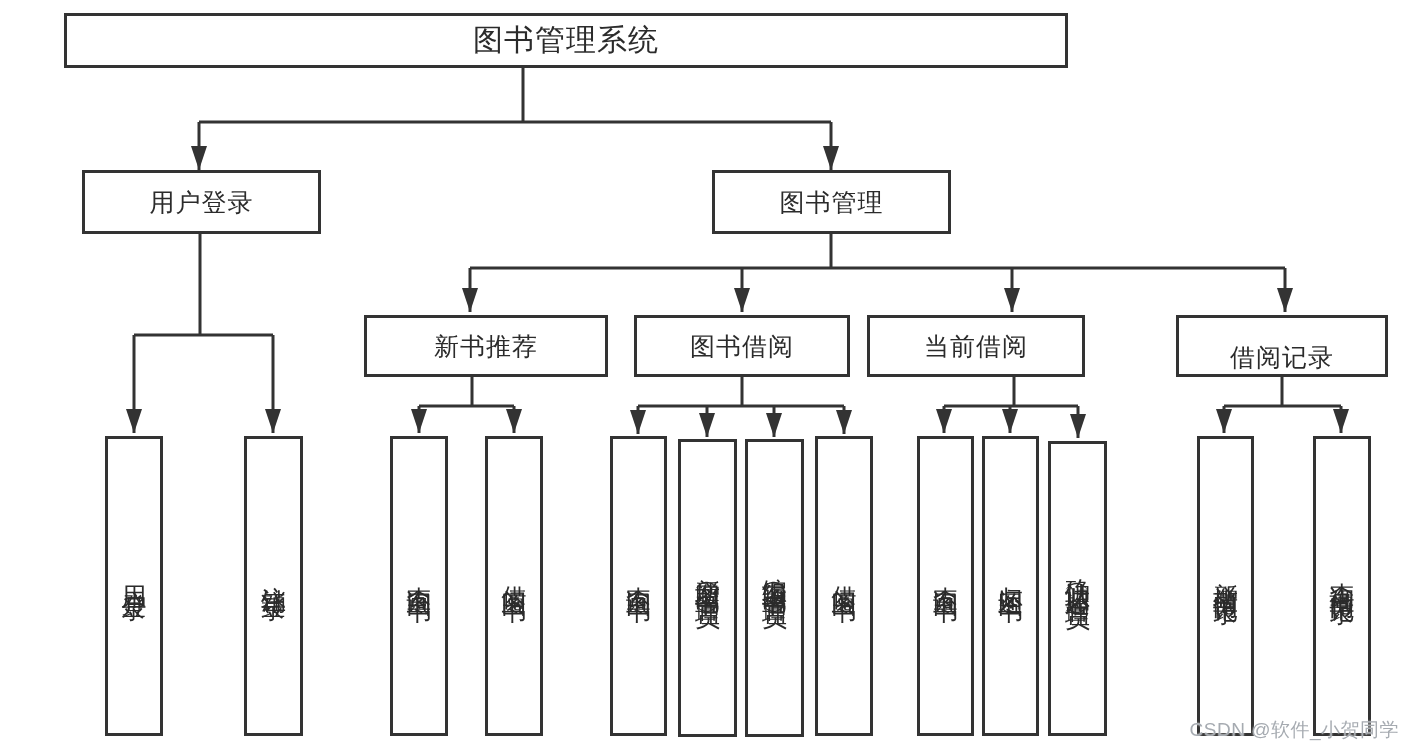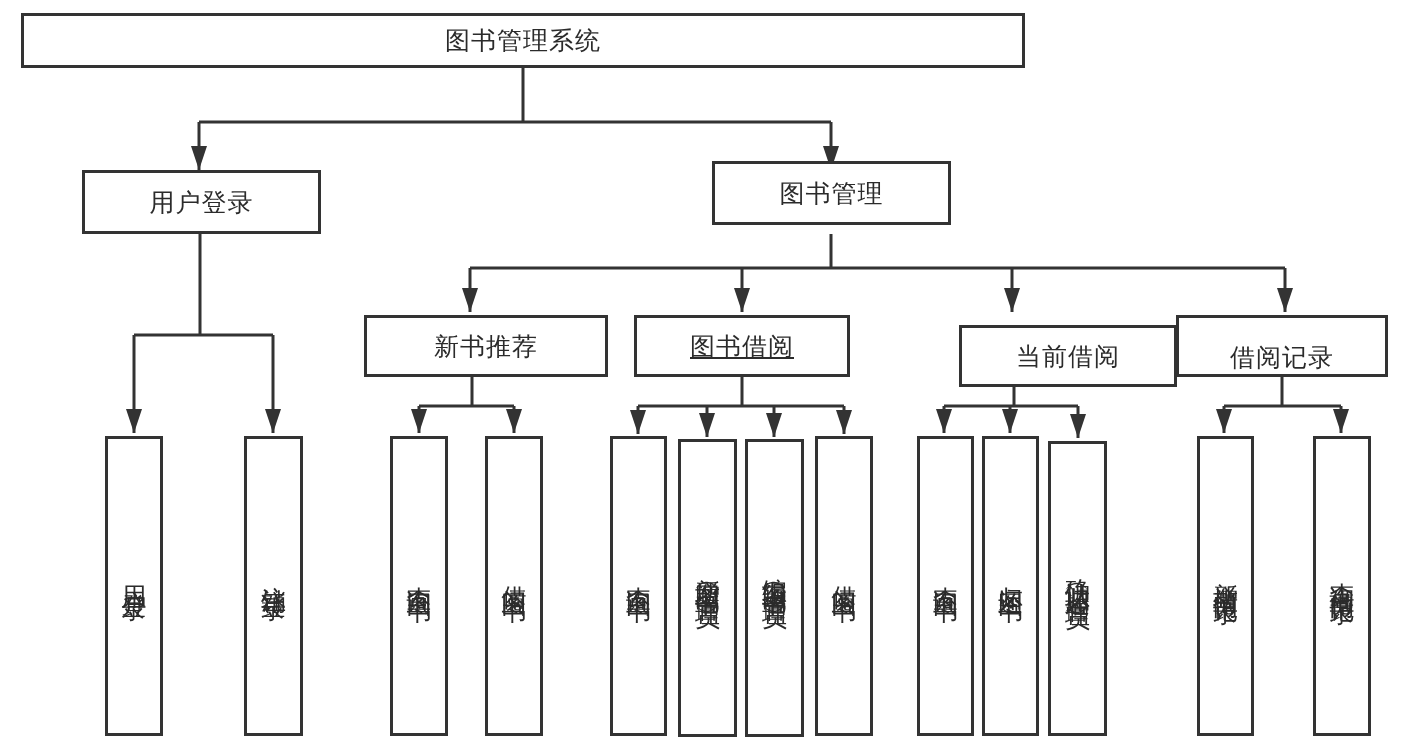--- a/index.html
+++ b/index.html
@@ -35,21 +35,21 @@
   .node {
     position: absolute;
     border: 3px solid var(--color-line, #333);
     background: #ffffff;
     display: flex;
     align-items: center;
     justify-content: center;
     color: var(--color-text, #2b2b2b);
   }
   .hbox { font-size: 25px; letter-spacing: 1px; }
-  .hbox.big { font-size: 25px; }
+  .hbox.big { font-size: 30px; margin-left: 43px; }
   .vbox span {
     writing-mode: vertical-rl;
     text-orientation: mixed;
     font-size: 25px;
     letter-spacing: 4px;
     line-height: 1;
     transform: translateY(-12px);
     white-space: nowrap;
   }
   .watermark {
@@ -105,31 +105,31 @@
     <path class="wire" marker-end="url(#arrowhead)" d="M1341,406 V433"></path>
   </svg>
 
   <div class="node hbox big" style="left:21px; top:13px; width:1004px; height:55px;">
     <span>图书管理系统</span>
   </div>
 
   <div class="node hbox" style="left:82px; top:170px; width:239px; height:64px;">
     <span>用户登录</span>
   </div>
-  <div class="node hbox" style="left:712px; top:161px; width:239px; height:64px;">
+  <div class="node hbox" style="left:712px; top:170px; width:239px; height:64px;">
     <span>图书管理</span>
   </div>
 
   <div class="node hbox" style="left:364px; top:315px; width:244px; height:62px;">
     <span>新书推荐</span>
   </div>
-  <div class="node hbox" style="left:634px; top:315px; width:216px; height:62px;text-decoration:underline;">
+  <div class="node hbox" style="left:634px; top:315px; width:216px; height:62px;">
     <span>图书借阅</span>
   </div>
-  <div class="node hbox" style="left:959px; top:315px; width:218px; height:62px;margin-top:10px;">
+  <div class="node hbox" style="left:867px; top:315px; width:218px; height:62px;">
     <span>当前借阅</span>
   </div>
   <div class="node hbox" style="left:1176px; top:315px; width:212px; height:62px;align-items:flex-end;">
     <span>借阅记录</span>
   </div>
 
   <div class="node vbox" style="left:105px; top:436px; width:58px; height:300px;">
     <span>用户登录</span>
   </div>
   <div class="node vbox" style="left:244px; top:436px; width:59px; height:300px;">
@@ -166,13 +166,14 @@
     <span>确认归还（管理员）</span>
   </div>
 
   <div class="node vbox" style="left:1197px; top:436px; width:57px; height:300px;">
     <span>新增借阅记录</span>
   </div>
   <div class="node vbox" style="left:1313px; top:436px; width:58px; height:300px;">
     <span>查询借阅记录</span>
   </div>
 
+  <div class="watermark">CSDN @软件_小贺同学</div>
 </div>
 
 </body></html>

